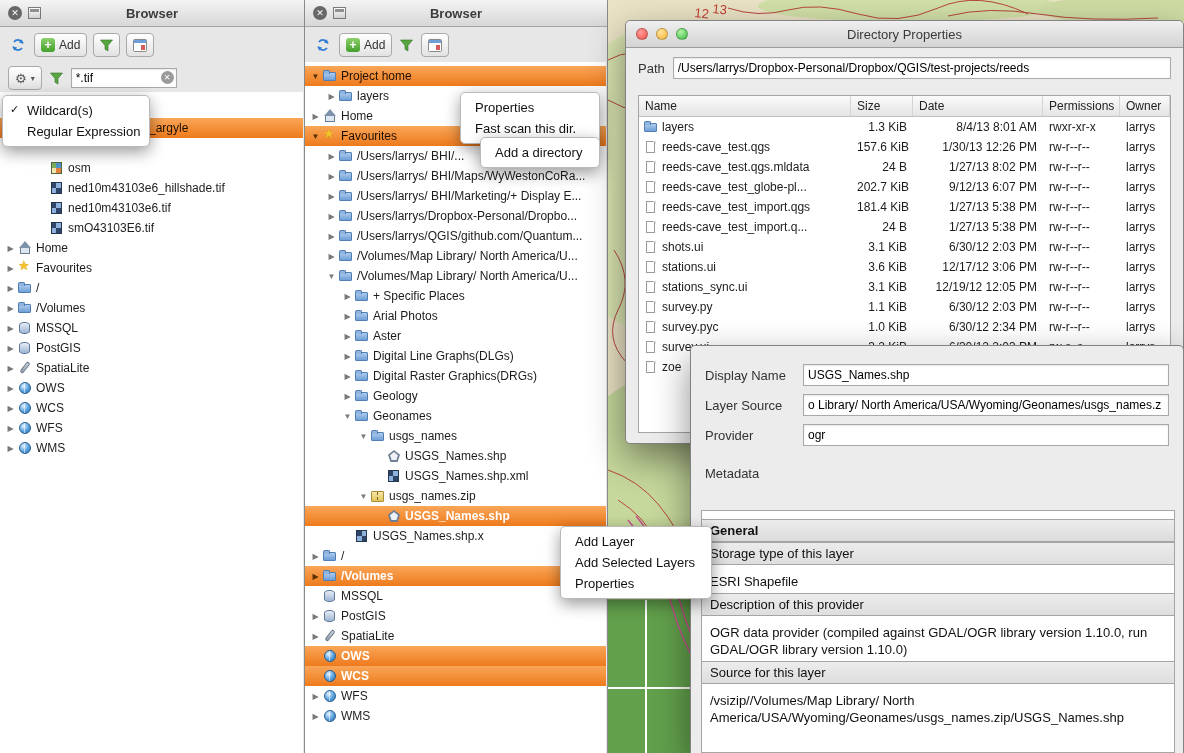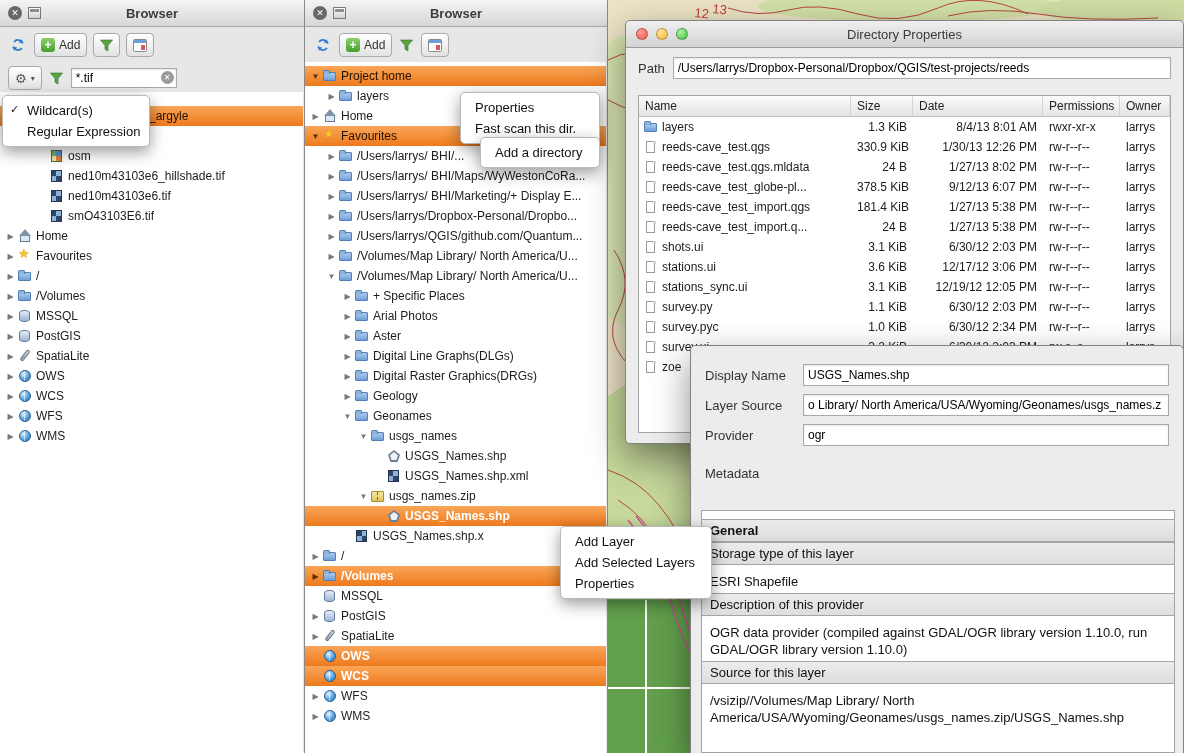--- a/index.html
+++ b/index.html
@@ -32,21 +32,21 @@
 
   .frow{height:30px;display:flex;align-items:center;gap:6px;padding:0 8px;}
   input.txt{border:1px solid #a9a9a9;background:#fff;height:20px;font:12px "Liberation Sans","DejaVu Sans",sans-serif;
             padding:0 4px;box-sizing:border-box;box-shadow:inset 0 1px 2px rgba(0,0,0,.1);}
   .finput-wrap{position:relative;display:inline-block;}
   #filterInput{width:106px;padding-right:18px;}
   .clearx{position:absolute;right:3px;top:3px;width:13px;height:13px;border-radius:50%;background:#9a9a9a;color:#fff;
           font-size:8px;line-height:13px;text-align:center;}
 
   .treearea{position:absolute;left:0;right:1px;bottom:0;background:#fff;overflow:hidden;}
-  #treeL{top:92px;padding-top:14px;}
+  #treeL{top:92px;padding-top:26px;}
   #treeM{top:62px;padding-top:4px;}
   .tree-row{height:20px;display:flex;align-items:center;white-space:nowrap;}
   .tree-row.sel-dark{background:linear-gradient(#f9a658,#ee7a1d);color:#201000;}
   .tree-row.sel-white{background:linear-gradient(#f9a658,#ee7a1d);color:#fff;font-weight:bold;}
   .arrow{width:13px;flex:0 0 13px;text-align:center;font-size:8px;color:#787878;}
   .sel-dark .arrow,.sel-white .arrow{color:#5a3000;}
   .tlabel{padding-left:3px;}
 
   
   .icon{width:16px;height:14px;flex:0 0 16px;position:relative;display:inline-block;}
@@ -541,41 +541,41 @@
           <div class="td size">1.3 KiB</div>
           <div class="td date">8/4/13 8:01 AM</div>
           <div class="td perm">rwxr-xr-x</div>
           <div class="td owner">larrys</div>
         </div>
         <div class="trow">
           <div class="td name">
             <span class="icon file-icon"></span>
             <span>reeds-cave_test.qgs</span>
           </div>
-          <div class="td size">330.9 KiB</div>
+          <div class="td size">157.6 KiB</div>
           <div class="td date">1/30/13 12:26 PM</div>
           <div class="td perm">rw-r--r--</div>
           <div class="td owner">larrys</div>
         </div>
         <div class="trow">
           <div class="td name">
             <span class="icon file-icon"></span>
             <span>reeds-cave_test.qgs.mldata</span>
           </div>
           <div class="td size">24 B</div>
           <div class="td date">1/27/13 8:02 PM</div>
           <div class="td perm">rw-r--r--</div>
           <div class="td owner">larrys</div>
         </div>
         <div class="trow">
           <div class="td name">
             <span class="icon file-icon"></span>
             <span>reeds-cave_test_globe-pl...</span>
           </div>
-          <div class="td size">378.5 KiB</div>
+          <div class="td size">202.7 KiB</div>
           <div class="td date">9/12/13 6:07 PM</div>
           <div class="td perm">rw-r--r--</div>
           <div class="td owner">larrys</div>
         </div>
         <div class="trow">
           <div class="td name">
             <span class="icon file-icon"></span>
             <span>reeds-cave_test_import.qgs</span>
           </div>
           <div class="td size">181.4 KiB</div>

